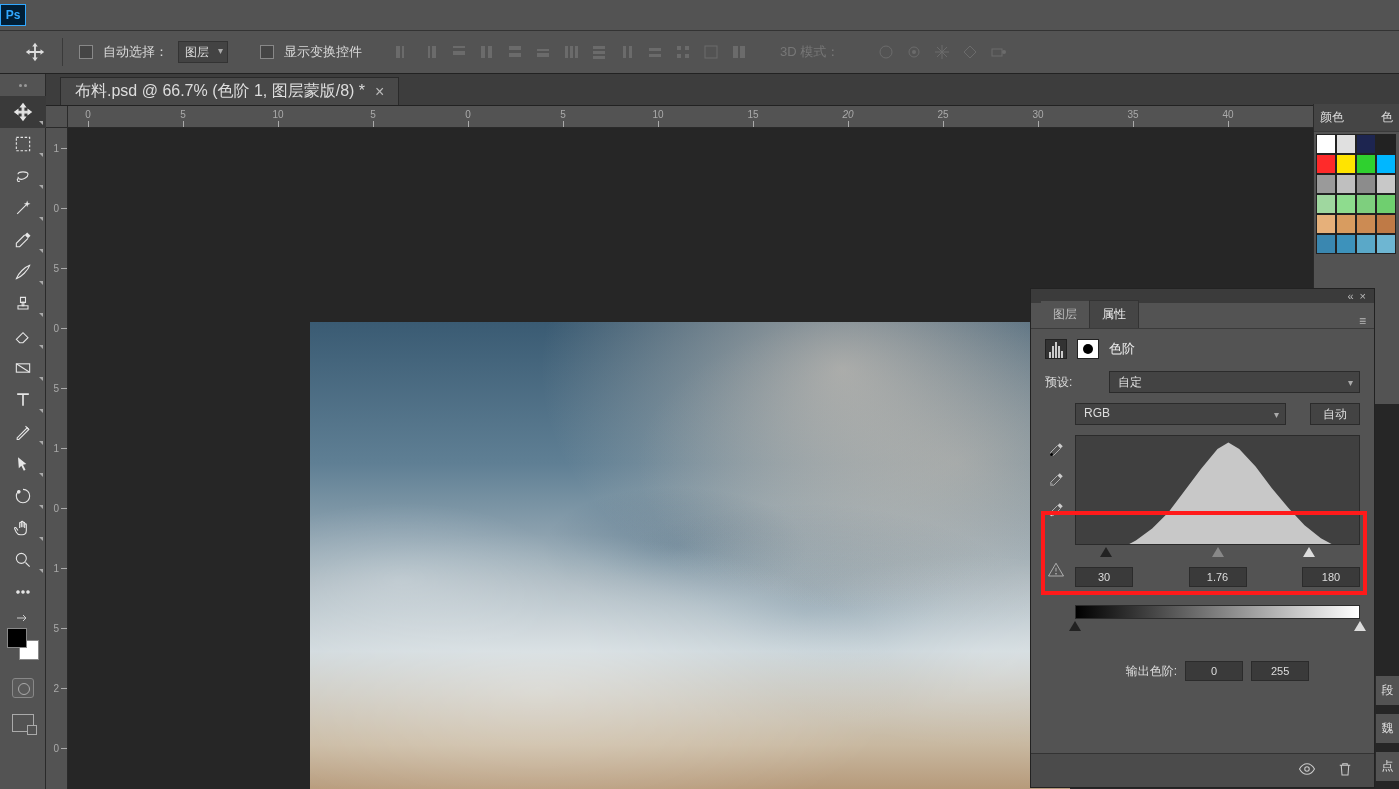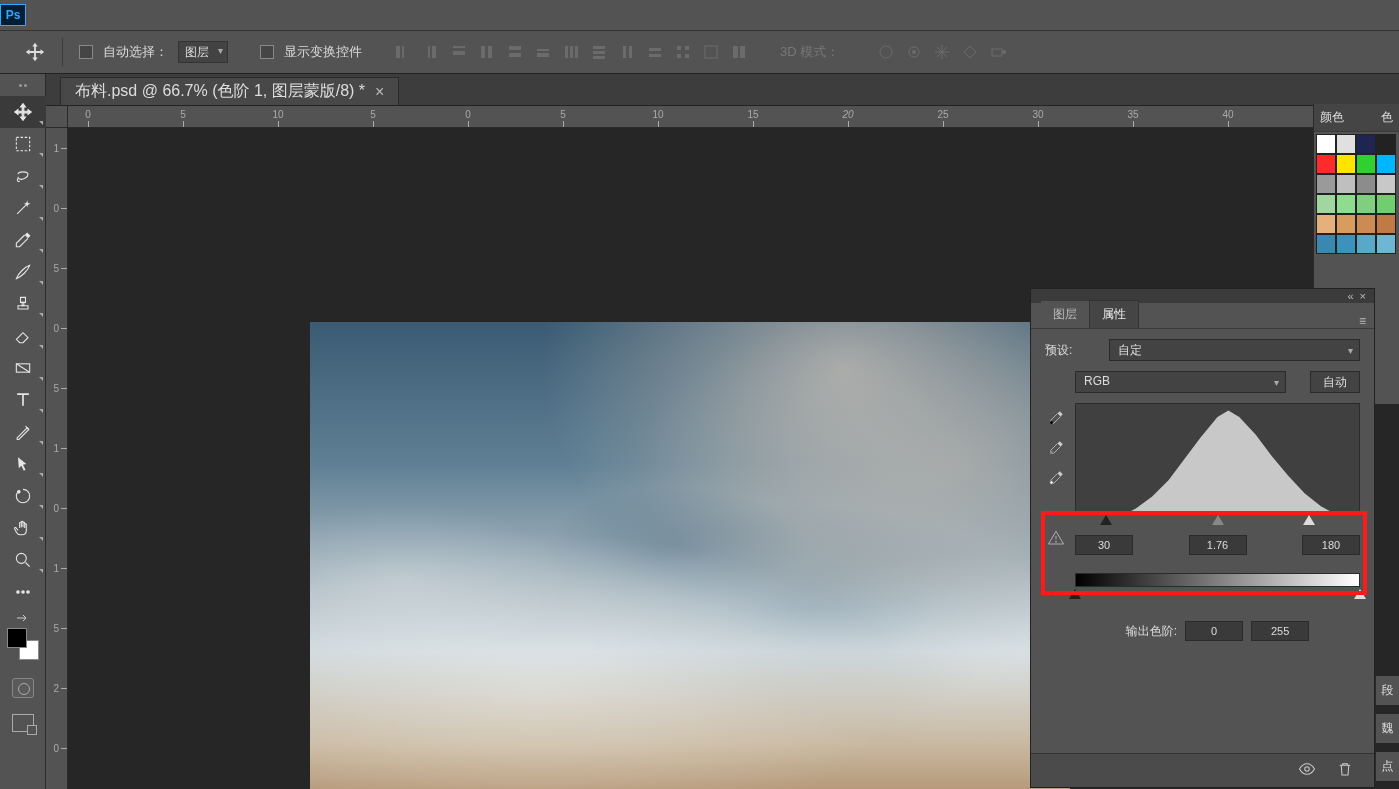--- a/index.html
+++ b/index.html
@@ -184,21 +184,21 @@
 .histogram svg{position:absolute;inset:0;}
 .red-box{position:absolute;border:4px solid #ff1a1a;pointer-events:none;}
 .slider-track{position:relative;height:16px;margin-top:2px;}
 .tri{position:absolute;top:0;width:0;height:0;border-left:6px solid transparent;border-right:6px solid transparent;}
 .tri.black{border-bottom:10px solid #222;}
 .tri.gray{border-bottom:10px solid #888;}
 .tri.white{border-bottom:10px solid #ddd;}
 .triple-inputs{display:flex;justify-content:space-between;margin-top:4px;}
 .num-input{width:58px;height:20px;background:#3a3a3a;border:1px solid #2b2b2b;color:#ddd;font-size:11px;text-align:center;line-height:18px;}
 .out-grad{height:14px;background:linear-gradient(90deg,#000,#fff);border:1px solid #2b2b2b;margin-top:18px;}
-.out-label-row{display:flex;align-items:center;justify-content:center;gap:8px;margin-top:16px;}
+.out-label-row{display:flex;align-items:center;justify-content:center;gap:8px;margin-top:24px;}
 .out-lab{font-size:12px;color:#ddd;}
 .lv-footer{position:absolute;left:0;right:0;bottom:0;height:34px;background:#4b4b4b;border-top:1px solid #333;display:flex;align-items:center;justify-content:flex-end;gap:20px;padding-right:20px;}
 .eye-icon svg, .trash-icon svg{width:18px;height:18px;stroke:#ccc;fill:none;stroke-width:1.4;}
 
 </style>
 </head>
 <body>
 
 <div class="menubar">
   <div class="ps-logo">
@@ -570,20 +570,31 @@
   <div class="lv-header">
     <span>«</span>
     <span>×</span>
   </div>
   <div class="lv-tabs">
     <div class="lv-tab">图层</div>
     <div class="lv-tab active">属性</div>
     <span class="menu-icon">≡</span>
   </div>
   <div class="lv-body">
+    <div class="lv-title-row">
+      <div class="hist-icon">
+        <span style="height:6px"></span>
+          <span style="height:12px"></span>
+          <span style="height:16px"></span>
+          <span style="height:12px"></span>
+          <span style="height:7px"></span>
+      </div>
+      <div class="mask-icon"></div>
+      <span class="lv-title">色阶</span>
+    </div>
     <div class="lv-row">
       <span class="lv-lab">预设:</span>
       <div class="lv-select"><span>自定</span><span class="car">▾</span></div>
     </div>
     <div class="lv-row" style="margin-left:30px;">
       <div class="lv-select" style="flex:1"><span>RGB</span><span class="car">▾</span></div>
       <button class="lv-auto">自动</button>
     </div>
 
     <div class="lv-main">

